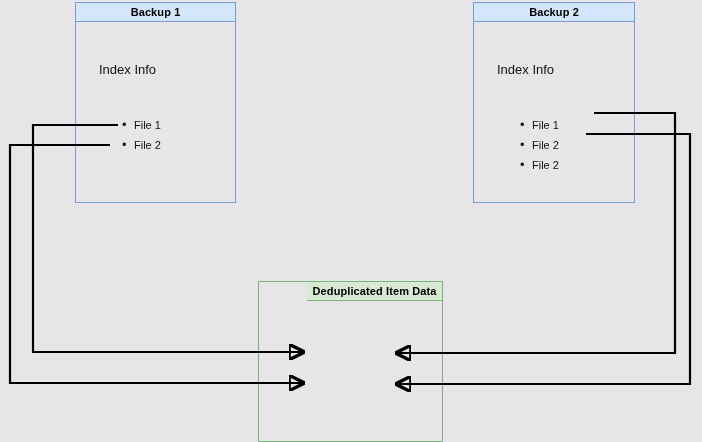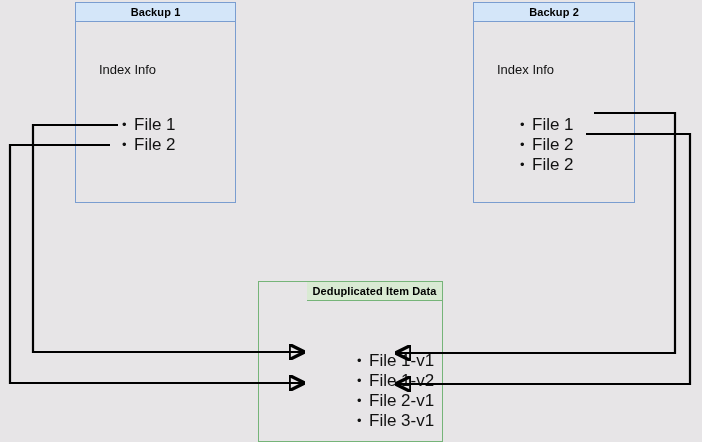--- a/index.html
+++ b/index.html
@@ -46,21 +46,21 @@
     white-space:nowrap;
   }
 
   ul.filelist{
     position:absolute;
     margin:0;
     padding:0 0 0 14px;
     list-style:none;
   }
   ul.filelist li{
-    font-size:17px;
+    font-size:11px;
     line-height:20px;
     color:#111;
     white-space:nowrap;
     position:relative;
   }
   ul.filelist li::before{
     content:"\2022";
     position:absolute;
     left:-12px;
     top:0;
@@ -95,28 +95,20 @@
       <ul class="filelist" style="left:44px;top:93px;">
         <li>File 1</li>
         <li>File 2</li>
         <li>File 2</li>
       </ul>
     </div>
   </div>
 
   <div class="box green" style="left:258px;top:281px;width:185px;height:161px;">
     <div class="hdr">Deduplicated Item Data</div>
-    <div class="body" style="height:140px;">
-      <ul class="filelist" style="left:48px;top:50px;">
-        <li>File 1-v1</li>
-        <li>File 1-v2</li>
-        <li>File 2-v1</li>
-        <li>File 3-v1</li>
-      </ul>
-    </div>
   </div>
 
   <svg id="wires" viewBox="0 0 702 442">
     <defs>
       <marker id="ah" viewBox="0 0 10 10" refX="9" refY="5" markerWidth="7" markerHeight="7" orient="auto-start-reverse">
         <path d="M 0 0 L 10 5 L 0 10 z" fill="#000" stroke="none"></path>
       </marker>
     </defs>
 
     <path d="M 118 125 L 33 125 L 33 352 L 303 352" marker-end="url(#ah)"></path>

